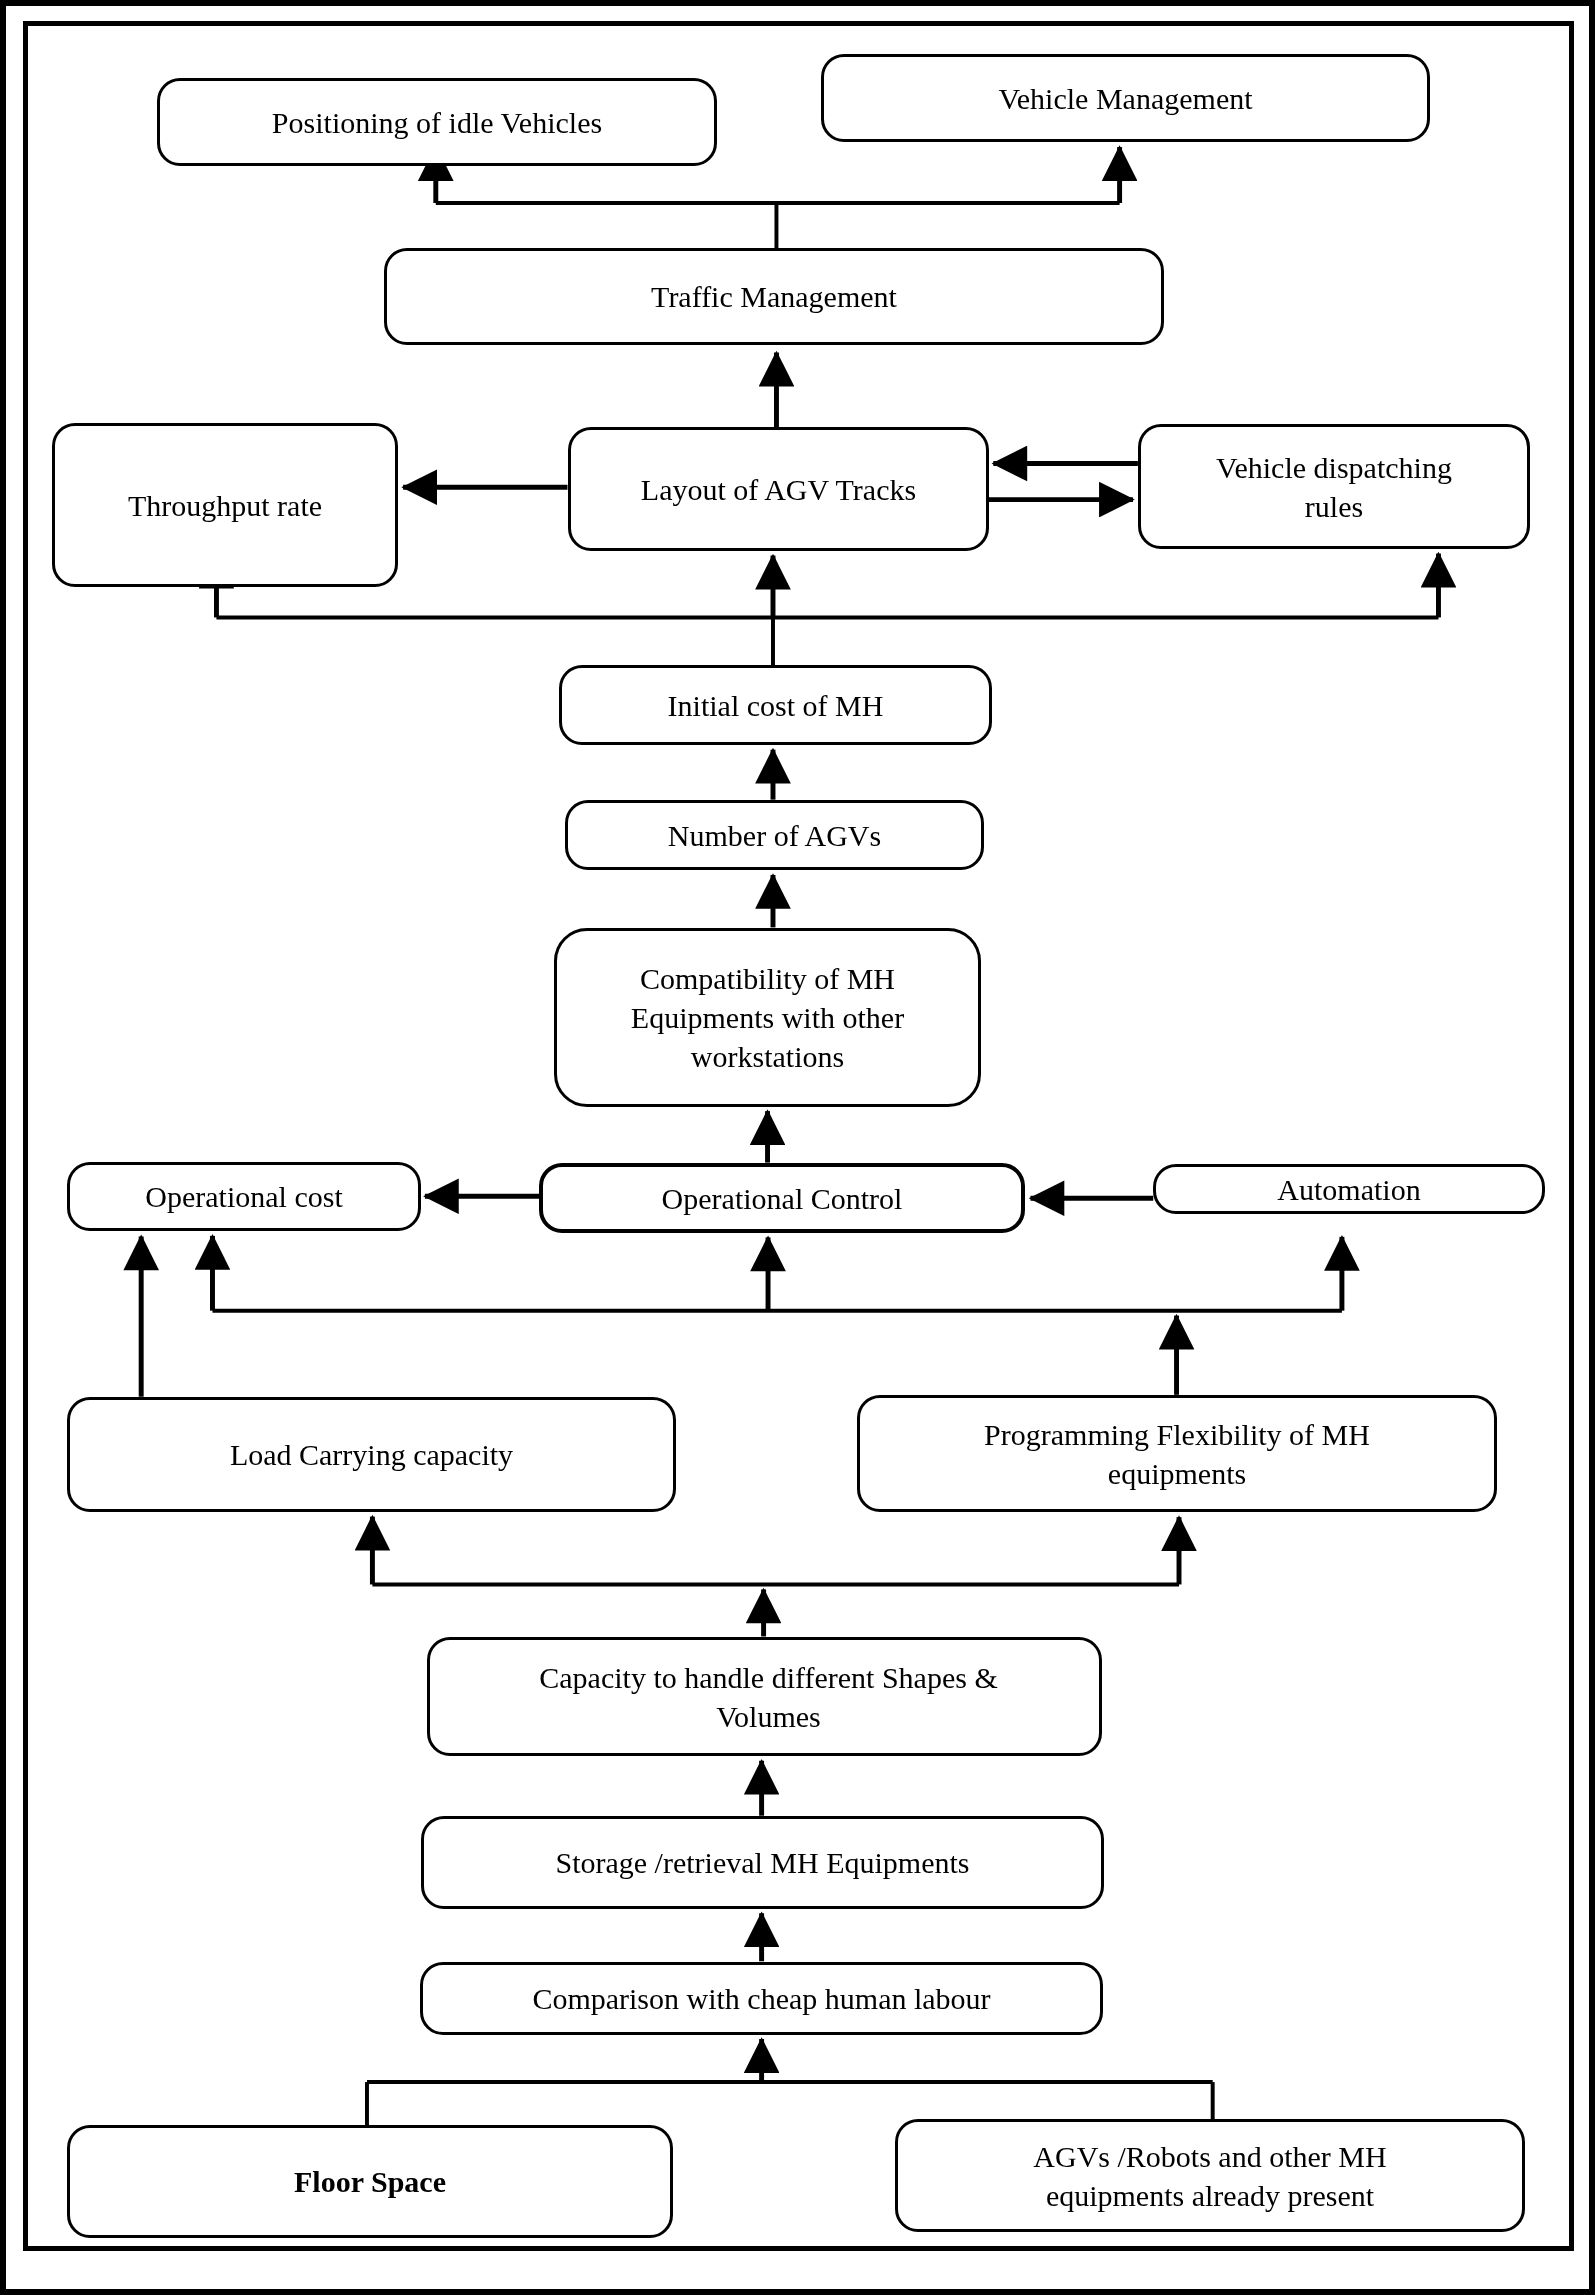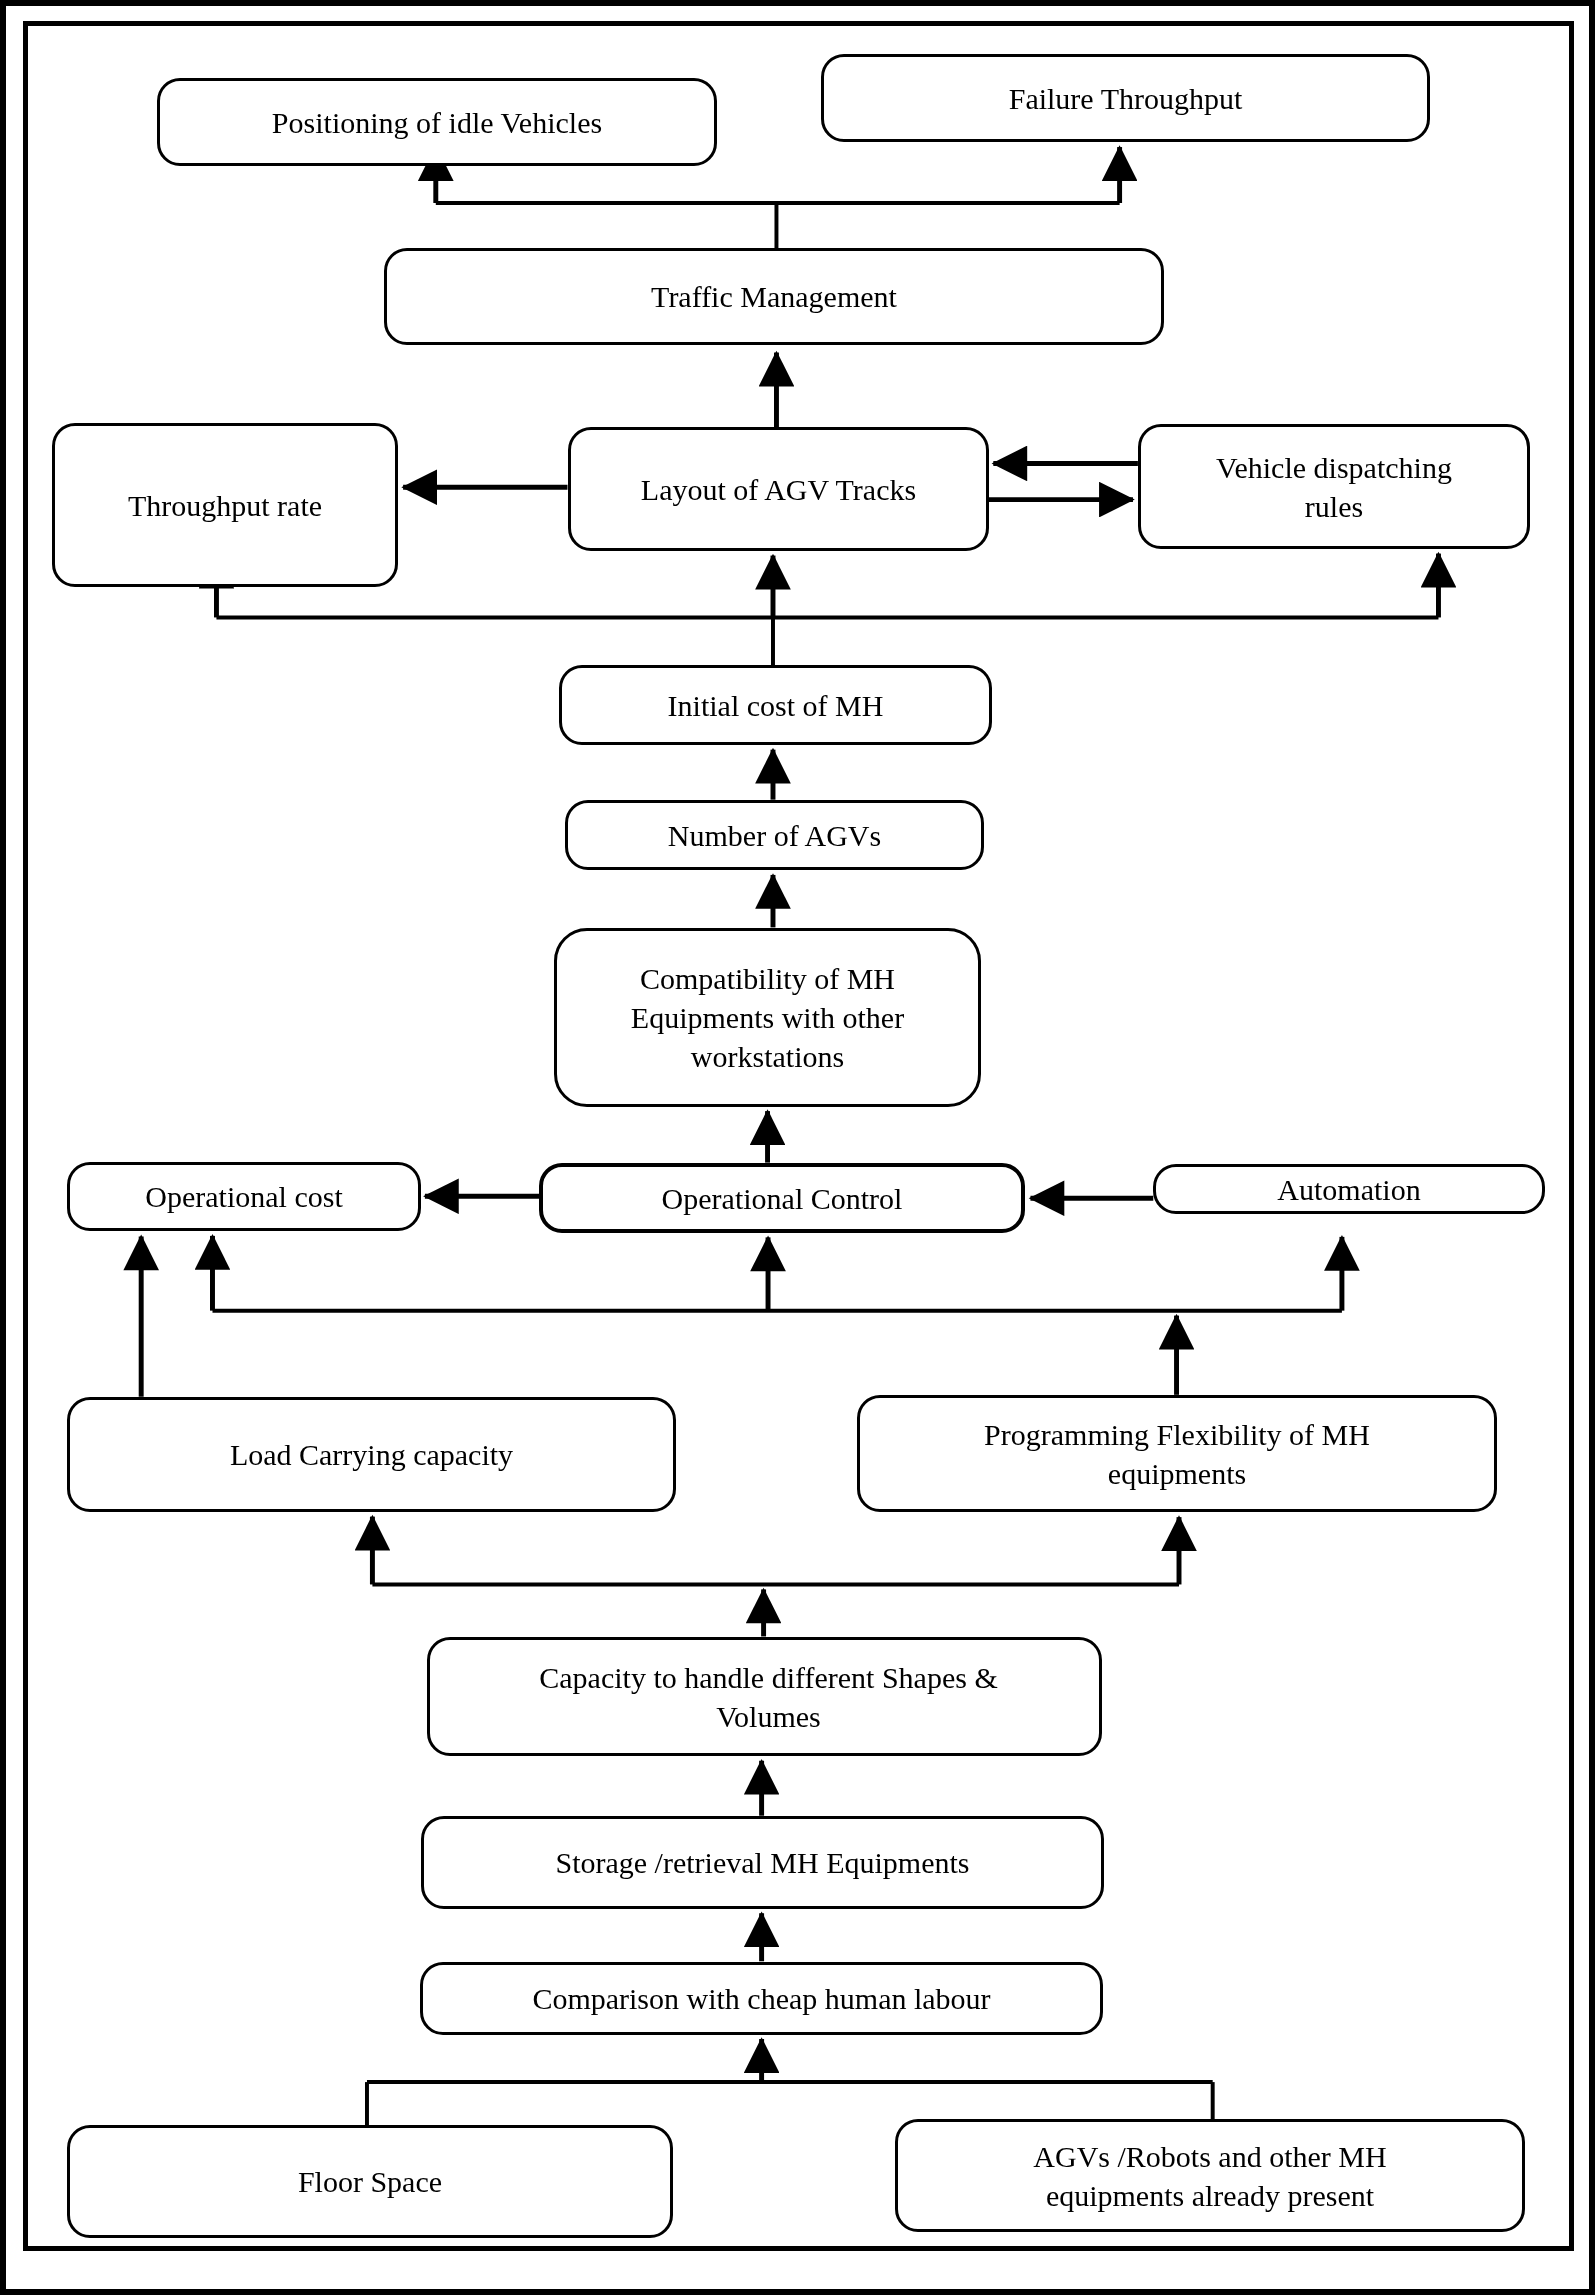--- a/index.html
+++ b/index.html
@@ -94,21 +94,21 @@
     <line x1="1538" y1="4205" x2="1538" y2="4118" class="sh" marker-end="url(#ah)"></line>
     <line x1="741" y1="4205" x2="741" y2="4294" class="ln"></line>
     <line x1="2449" y1="4205" x2="2449" y2="4282" class="ln"></line>
   </svg>
 
   <div class="node" style="left:157px;  top:54px;  width:560px; height:88px;margin-top:24px;">
     <div class="lbl">Positioning of idle Vehicles</div>
   </div>
 
   <div class="node" style="left:821px; top:54px;  width:609px; height:88px;">
-    <div class="lbl">Failure Throughput</div>
+    <div class="lbl">Vehicle Management</div>
   </div>
 
   <div class="node" style="left:384px;  top:248px;  width:780px; height:97px;">
     <div class="lbl">Traffic Management</div>
   </div>
 
   <div class="node" style="left:52px;  top:423px;  width:346px;  height:164px;text-align:center;">
     <div class="lbl">Throughput rate</div>
   </div>
 
@@ -162,21 +162,21 @@
   </div>
 
   <div class="node" style="left:421px;  top:1816px; width:683px; height:93px;">
     <div class="lbl">Storage /retrieval MH Equipments</div>
   </div>
 
   <div class="node" style="left:420px;  top:1962px; width:683px; height:73px;">
     <div class="lbl">Comparison with cheap human labour</div>
   </div>
 
-  <div class="node" style="left:67px;  top:2125px; width:606px; height:113px;">
+  <div class="node" style="left:67px;  top:2125px; width:606px; height:113px;font-weight:bold;">
     <div class="lbl">Floor Space</div>
   </div>
 
   <div class="node" style="left:895px; top:2119px; width:630px; height:113px;">
     <div class="lbl">AGVs /Robots and other MH
 equipments already present</div>
   </div>
 
   <div class="frame-inner"></div>
   <div class="frame-outer"></div>

